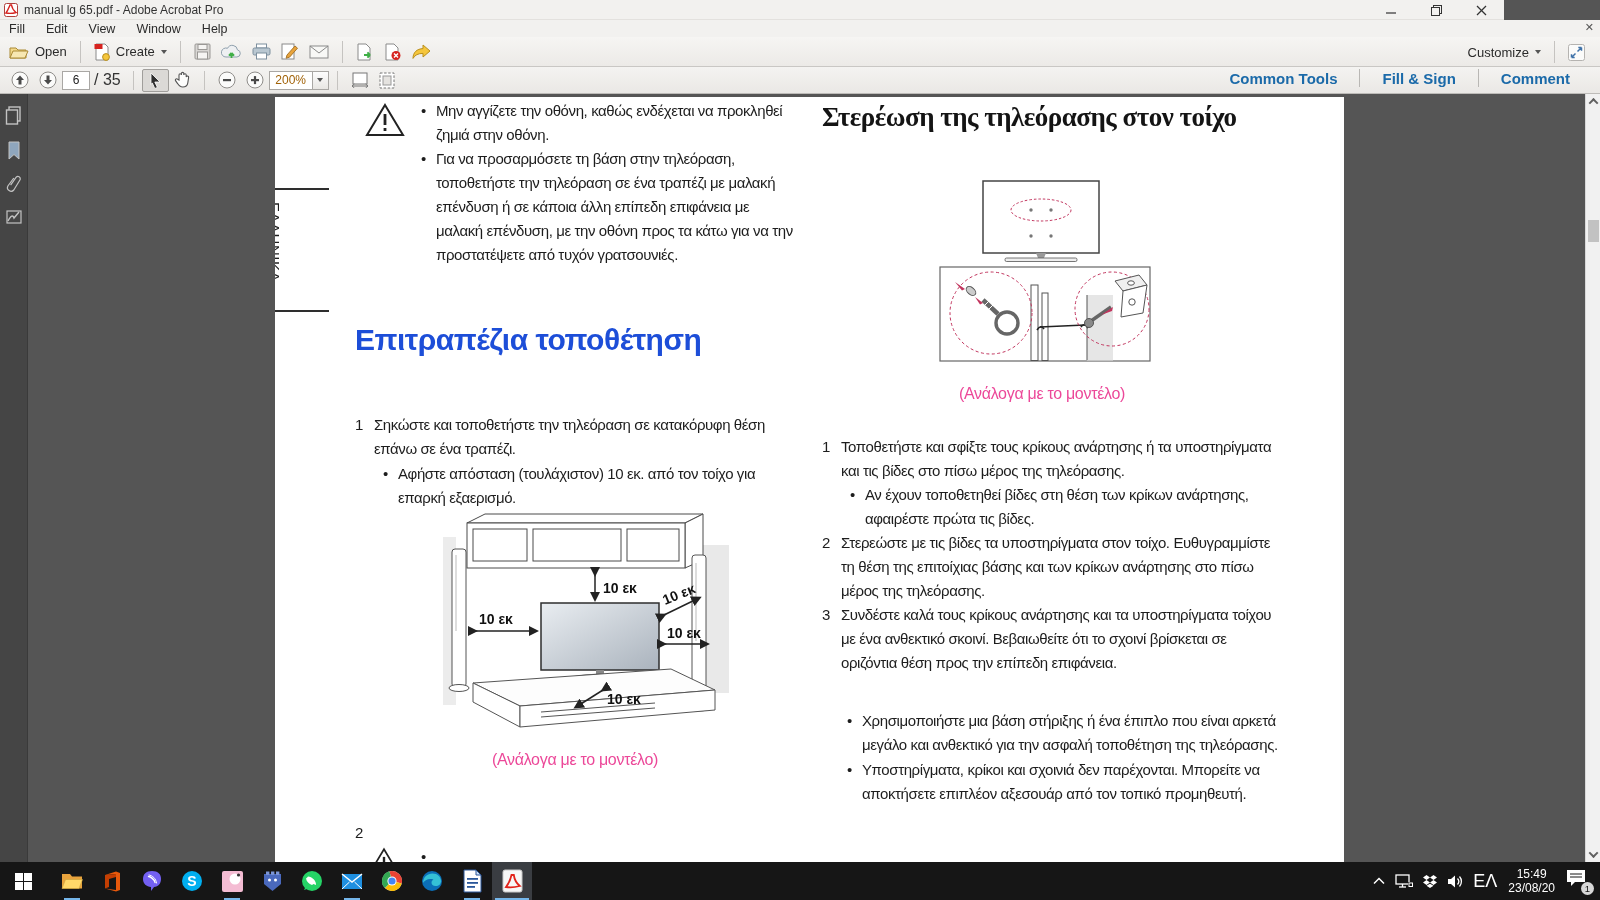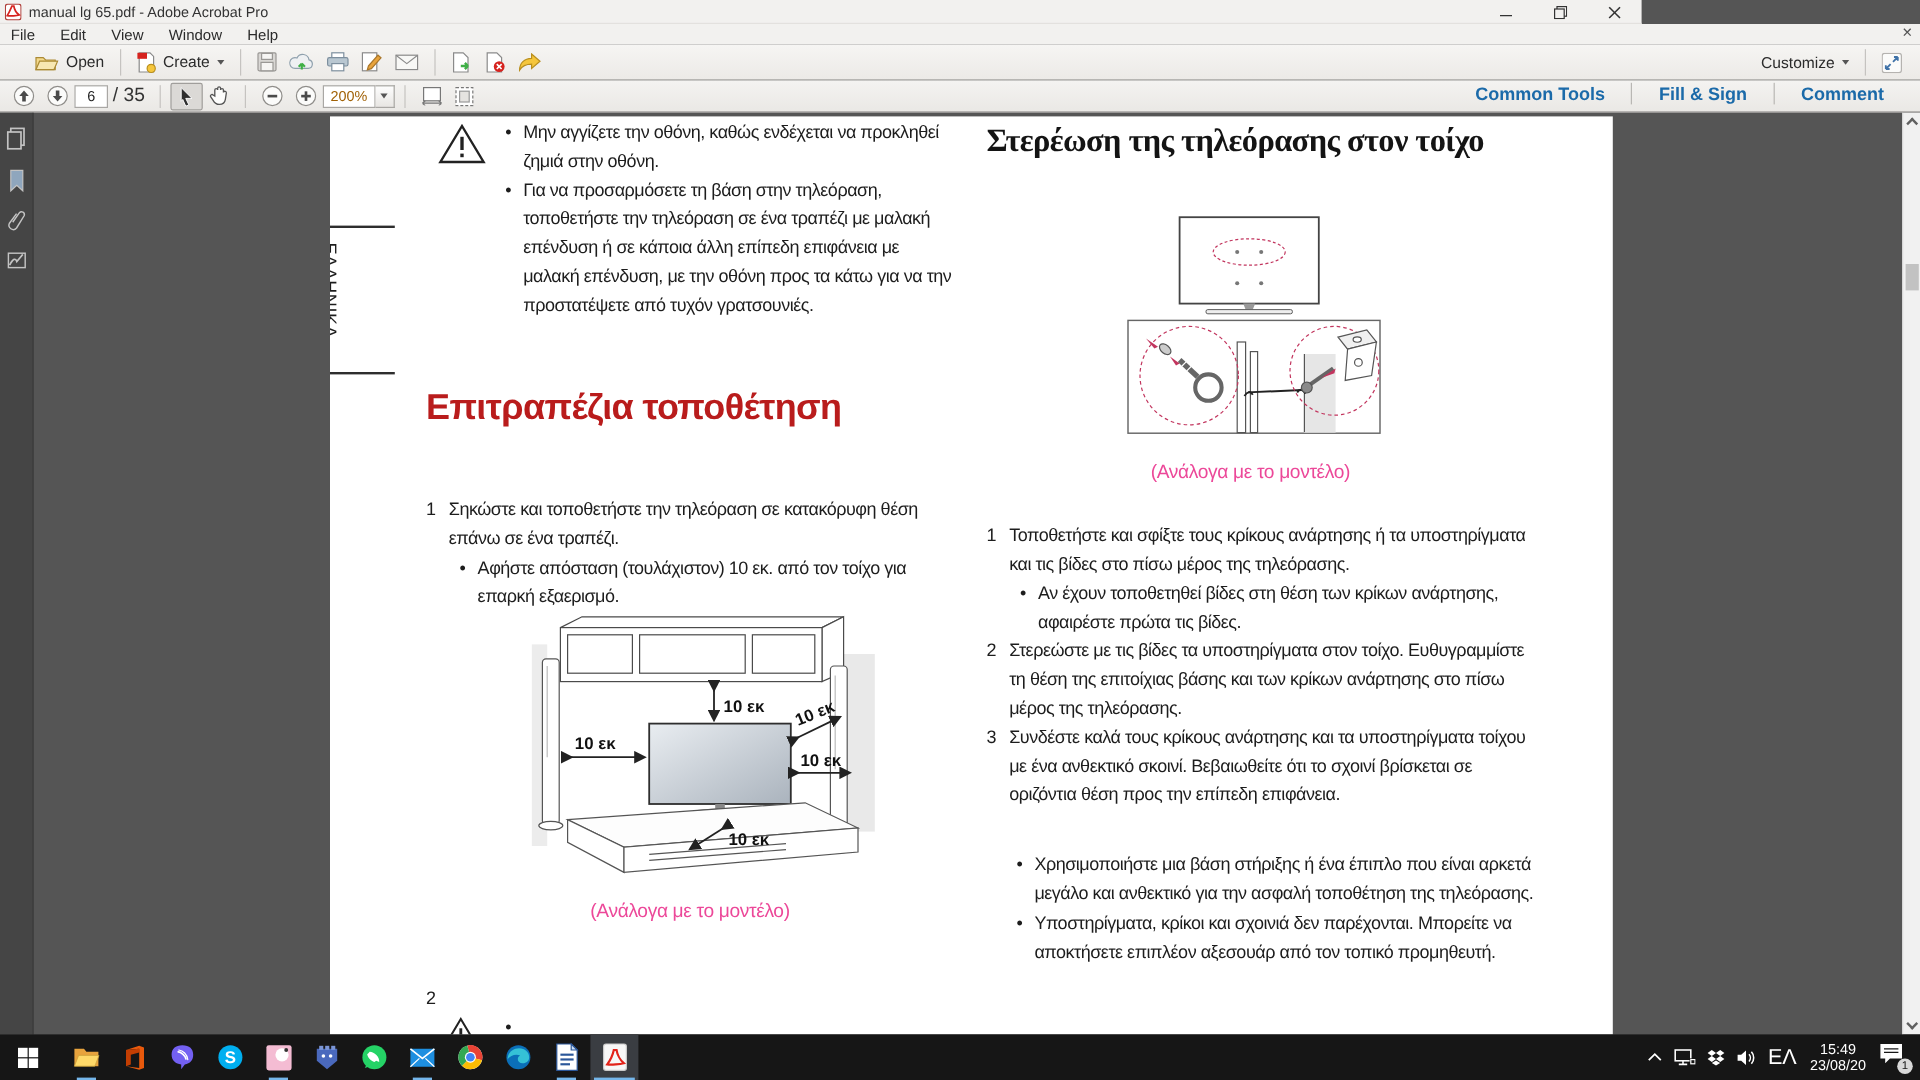--- a/index.html
+++ b/index.html
@@ -1,28 +1,28 @@
 <!DOCTYPE html>
 <html><head>
 <meta charset="utf-8">
 <style>
   * { margin:0; padding:0; box-sizing:border-box; }
   html,body { width:1600px; height:900px; overflow:hidden; }
   body { font-family:"Liberation Sans","DejaVu Sans",sans-serif; background:#555; position:relative; }
   .abs { position:absolute; }
 
   
-  .titlebar { position:absolute; top:0; left:0; width:1368px; height:20px; background:#f2f1ef; display:flex; align-items:center; padding-left:4px; border-bottom:1px solid #e3e1de; }
+  .titlebar { position:absolute; top:0; left:0; width:1504px; height:20px; background:#f2f1ef; display:flex; align-items:center; padding-left:4px; border-bottom:1px solid #e3e1de; }
   .titlebar .tb-title { font-size:12px; color:#333; margin-left:6px; }
   .win-btns { position:absolute; right:0; top:0; height:20px; display:flex; }
   .win-btn { width:45px; height:20px; display:flex; align-items:center; justify-content:center; }
   .menubar { position:absolute; top:20px; left:0; width:1600px; height:17px; background:#f2f1ef; display:flex; align-items:center; gap:21px; padding-left:9px; font-size:12.5px; color:#2b2b2b; }
   .menubar .mclose { position:absolute; right:6px; top:1px; font-size:11px; color:#555; font-weight:bold; }
 
-  .toolbar1 { position:absolute; top:37px; left:0; width:1600px; height:30px; background:linear-gradient(#f6f5f3,#eceae7); border-bottom:1px solid #c9c7c4; display:flex; align-items:center; padding-left:24px; }
+  .toolbar1 { position:absolute; top:37px; left:0; width:1600px; height:30px; background:linear-gradient(#f6f5f3,#eceae7); border-bottom:1px solid #c9c7c4; display:flex; align-items:center; padding-left:4px; }
   .toolbar2 { position:absolute; top:67px; left:0; width:1600px; height:27px; background:linear-gradient(#f4f3f1,#eae8e5); border-bottom:1px solid #bdbbb8; display:flex; align-items:center; padding-left:6px; }
   .tsep { width:1px; height:22px; background:#c5c3c0; margin:0 8px; }
   .tsep2 { width:1px; height:19px; background:#c5c3c0; margin:0 8px; }
   .tbtn { display:flex; align-items:center; gap:6px; padding:2px 5px; border-radius:2px; }
   .tbtn .lbl { font-size:13px; color:#2b2b2b; }
   .caret { width:0; height:0; border-left:3.5px solid transparent; border-right:3.5px solid transparent; border-top:4px solid #555; }
   .pressed { background:#dbd9d6; border:1px solid #a09e9b; }
   .pagebox { width:28px; height:19px; background:#fff; border:1px solid #a9a7a4; font-size:12px; text-align:center; line-height:17px; color:#222; }
   .zoombox { width:44px; height:19px; background:#fff; border:1px solid #a9a7a4; font-size:12px; text-align:center; line-height:17px; color:#a16207; }
   .zcaret { width:16px; height:19px; border:1px solid #a9a7a4; border-left:none; background:linear-gradient(#fdfdfd,#e8e6e3); display:flex; align-items:center; justify-content:center; }
@@ -41,21 +41,21 @@
   .varrow { position:absolute; left:0; width:15px; height:15px; display:flex; align-items:center; justify-content:center; }
   .vthumb { position:absolute; left:2px; top:126px; width:11px; height:22px; background:#c2c2c2; }
   .chev { width:7px; height:7px; border:solid #606060; border-width:2px 2px 0 0; }
   .chev.up { transform:rotate(-45deg) translate(-1px,1px); }
   .chev.down { transform:rotate(135deg) translate(-1px,1px); }
 
   .pdf-page { position:absolute; left:275px; top:3px; width:1069px; height:765px; background:#fff; overflow:hidden; }
 
   
   .body-txt { font-size:15px; line-height:24px; letter-spacing:-0.4px; color:#1d1d1d; }
-  .pdf-h1 { font-size:30px; font-weight:bold; color:#b91c1c; letter-spacing:-0.5px; }
+  .pdf-h1 { font-size:30px; font-weight:bold; color:#1d4ed8; letter-spacing:-0.5px; }
   .pdf-h2 { font-size:27px; line-height:33px; font-weight:bold; color:#141414; letter-spacing:-0.5px;font-family:Liberation Serif, serif; }
   .cap { font-size:16px; letter-spacing:-0.3px; color:#ec4899; text-align:center; }
   .step { display:flex; }
   .step .num { width:19px; flex:none; }
   .blt { display:flex; }
   .blt .dot { width:15px; flex:none; }
   .notes .blt { margin-bottom:1px; }
   .langtab { position:absolute; left:-6px; top:91px; width:60px; }
   .langtab .bar { height:2px; background:#2e2e2e; }
   .langtab .vtxt { position:absolute; left:14px; top:14px; width:110px; transform:rotate(90deg); transform-origin:0 0; font-size:15px; letter-spacing:0.5px; color:#1d1d1d; white-space:nowrap; }
@@ -100,21 +100,21 @@
     <div class="win-btn">
         <svg width="11" height="11">
           <line x1="1" y1="1" x2="10" y2="10" stroke="#333" stroke-width="1.3"></line>
           <line x1="10" y1="1" x2="1" y2="10" stroke="#333" stroke-width="1.3"></line>
         </svg>
       </div>
   </div>
 </div>
 
 <div class="menubar">
-  <span>File</span>
+  <span>Fill</span>
   <span>Edit</span>
   <span>View</span>
   <span>Window</span>
   <span>Help</span>
   <span class="mclose">✕</span>
 </div>
 
 <div class="toolbar1">
   <div class="tbtn">
     <svg class="ic" width="20" height="16" viewBox="0 0 20 16">

